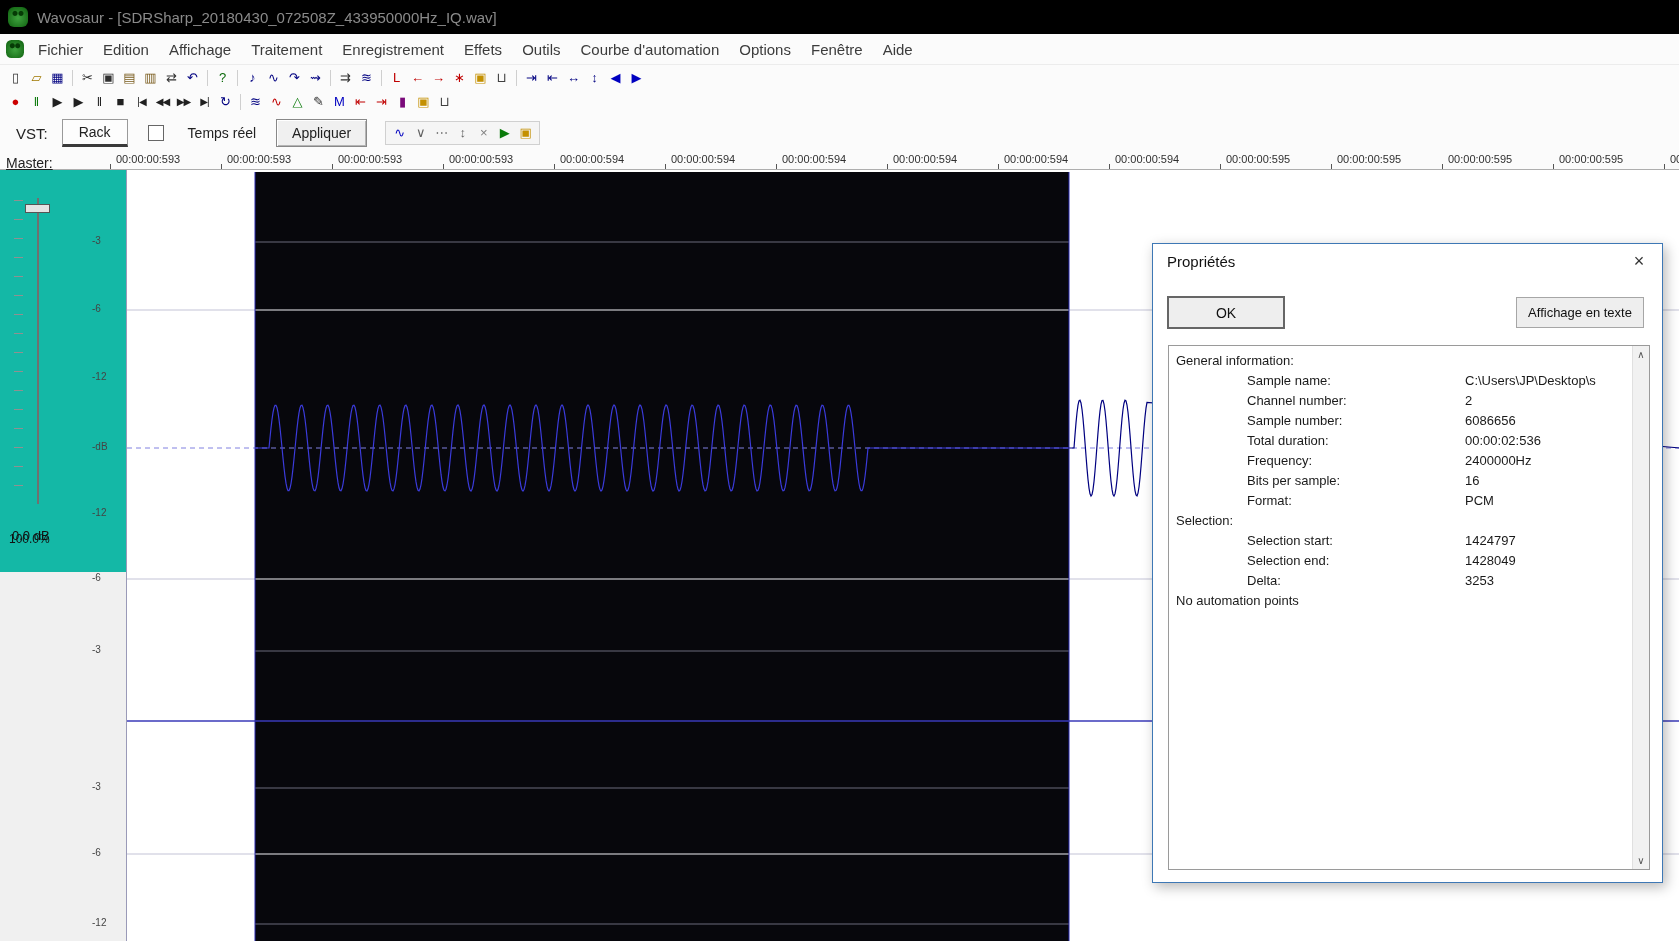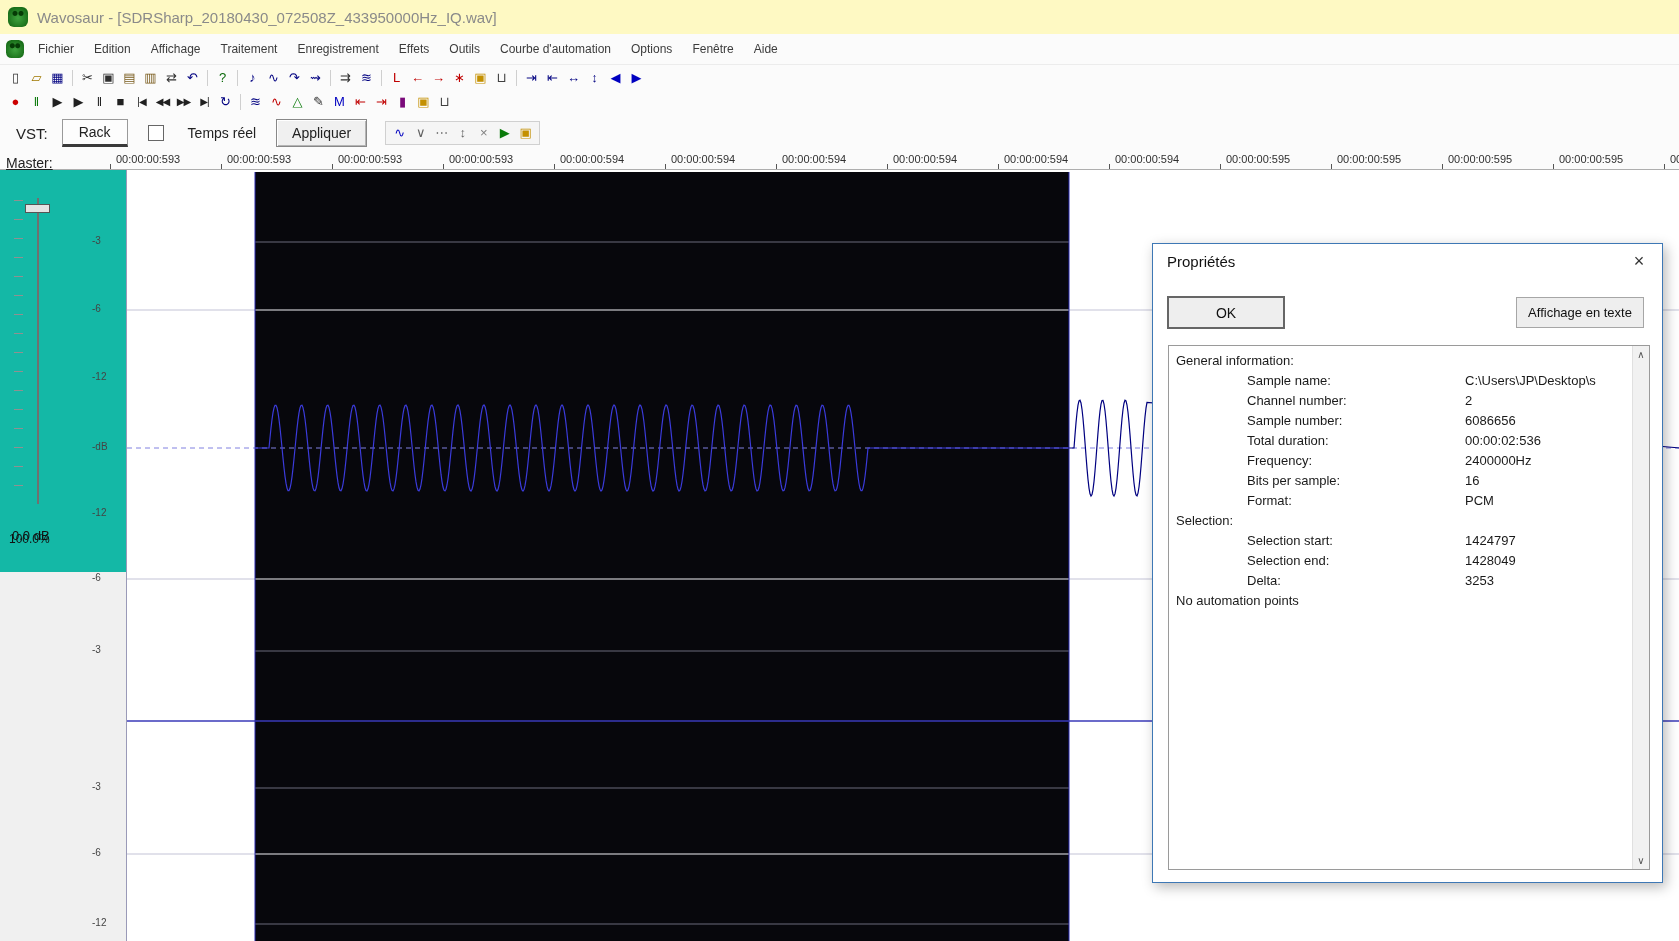--- a/index.html
+++ b/index.html
@@ -1,29 +1,29 @@
 <!DOCTYPE html>
 <html><head>
 <meta charset="utf-8">
 <style>
   html,body{margin:0;padding:0;width:1679px;height:941px;overflow:hidden;
     background:#f0f0f0;font-family:"Liberation Sans",sans-serif;}
   
-  .titlebar{position:absolute;left:0;top:0;width:1679px;height:34px;background:#fef9c3;
+  .titlebar{position:absolute;left:0;top:0;width:1679px;height:34px;background:#000000;
     display:flex;align-items:center;padding-left:8px;box-sizing:border-box;}
   .app-logo{width:20px;height:20px;border-radius:30%;
     background:
       radial-gradient(circle at 35% 32%, #063b06 2px, rgba(0,0,0,0) 3px),
       radial-gradient(circle at 65% 32%, #063b06 2px, rgba(0,0,0,0) 3px),
       radial-gradient(circle at 50% 55%, #3fa33f, #0c5c0c);}
   .title-text{margin-left:9px;font-size:15px;color:#8a8a8a;white-space:nowrap;}
   .menubar{position:absolute;left:0;top:34px;width:1679px;height:30px;background:#fbfbfb;
     display:flex;align-items:center;padding-left:6px;box-sizing:border-box;}
   .menubar .app-logo{width:18px;height:18px;margin-right:4px;}
-  .menu-item{padding:4px 10px;font-size:12px;color:#3c3c3c;cursor:default;white-space:nowrap;}
+  .menu-item{padding:4px 10px;font-size:15px;color:#3c3c3c;cursor:default;white-space:nowrap;}
   .toolbar{position:absolute;left:0;width:1679px;display:flex;align-items:center;
     padding-left:5px;background:#fbfbfb;box-sizing:border-box;}
   #toolbar-main{top:64px;height:26px;border-top:1px solid #ececec;}
   #toolbar-transport{top:90px;height:24px;}
   .ticon{min-width:21px;height:20px;display:flex;align-items:center;justify-content:center;
     font-size:13px;line-height:20px;cursor:default;white-space:nowrap;padding:0 1px;box-sizing:border-box;}
   .ticon.small{font-size:10px;letter-spacing:-1px;}
   .tsep{width:1px;height:16px;background:#cfcfcf;margin:0 4px;}
   
   .vstbar{position:absolute;left:0;top:114px;width:1679px;height:38px;background:#fbfbfb;

